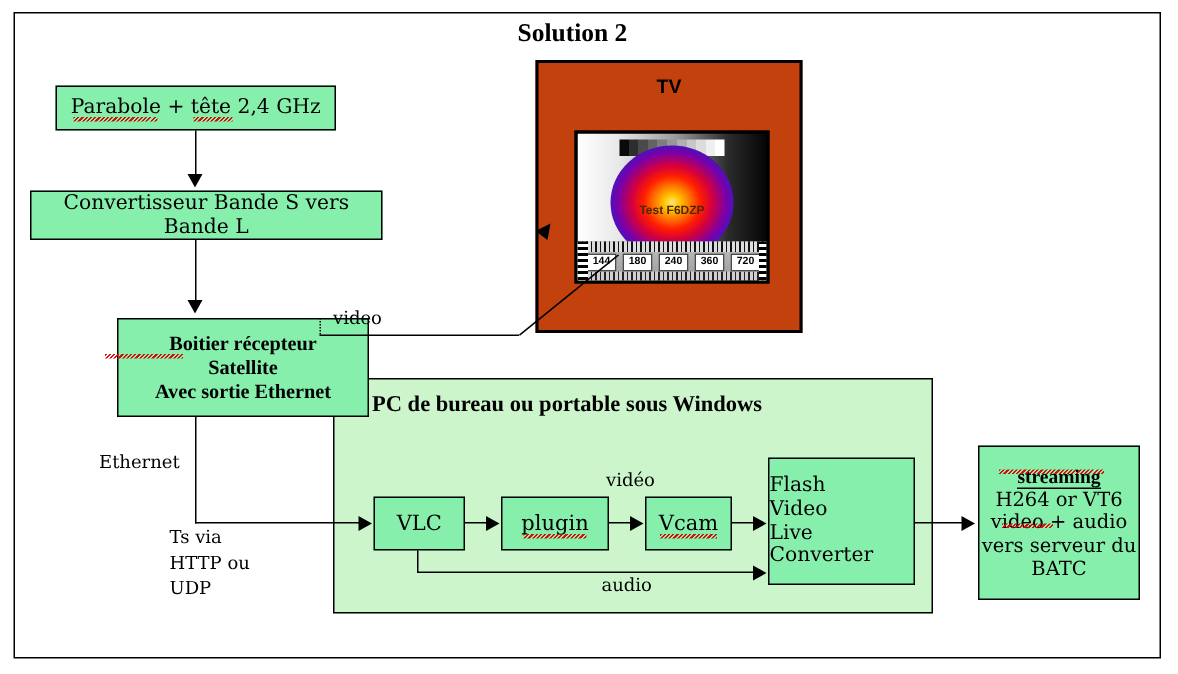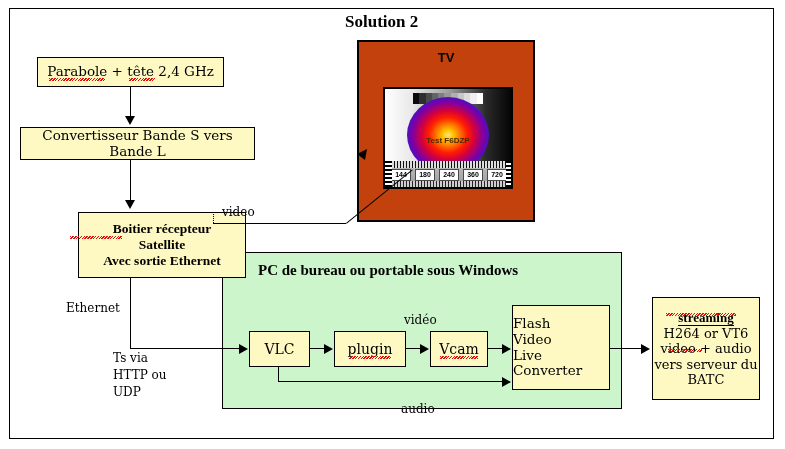--- a/index.html
+++ b/index.html
@@ -33,21 +33,21 @@
     box-sizing: border-box;
     background: transparent;
     display: flex;
     align-items: center;
     justify-content: center;
     text-align: center;
     font-family: "DejaVu Serif", serif;
     color: #000000;
     line-height: 1.18;
   }
-  .box.white { background: #fef9c3; }
+  .box.white { background: #86efac; }
 
   .title {
     position: absolute;
     font-family: "Liberation Serif", serif;
     font-weight: bold;
     color: #000000;
     white-space: nowrap;
   }
   .lbl {
     position: absolute;
@@ -105,21 +105,21 @@
     left: 222px;
     top: 252px;
     width: 400px;
     height: 157px;
     background: #ccf5cc;
     border: 1px solid #000000;
     box-sizing: border-box;
   }
   #pc-panel-title {
     position: absolute;
-    left: 258px;
+    left: 248px;
     top: 262px;
     font-family: "Liberation Serif", serif;
     font-weight: bold;
     font-size: 15px;
     color: #000000;
     white-space: nowrap;
   }
 
   
   #tv-box {
@@ -393,15 +393,15 @@
 
   <div class="line hline" style="left:610px; top:348px; width:35px;"></div>
   <div class="arrow arrow-right" style="left:641px; top:344px;"></div>
 
   <div class="lbl" style="left:222px; top:205px;">video</div>
   <div class="lbl" style="left:66px; top:301px;">Ethernet</div>
   <div class="lbl" style="left:113px; top:351px;">Ts via</div>
   <div class="lbl" style="left:113px; top:368px;">HTTP ou</div>
   <div class="lbl" style="left:113px; top:385px;">UDP</div>
   <div class="lbl" style="left:404px; top:313px;">vidéo</div>
-  <div class="lbl" style="left:401px; top:402px;text-align:center;">audio</div>
+  <div class="lbl" style="left:401px; top:383px;text-align:center;">audio</div>
 
 </div>
 
 </body></html>

